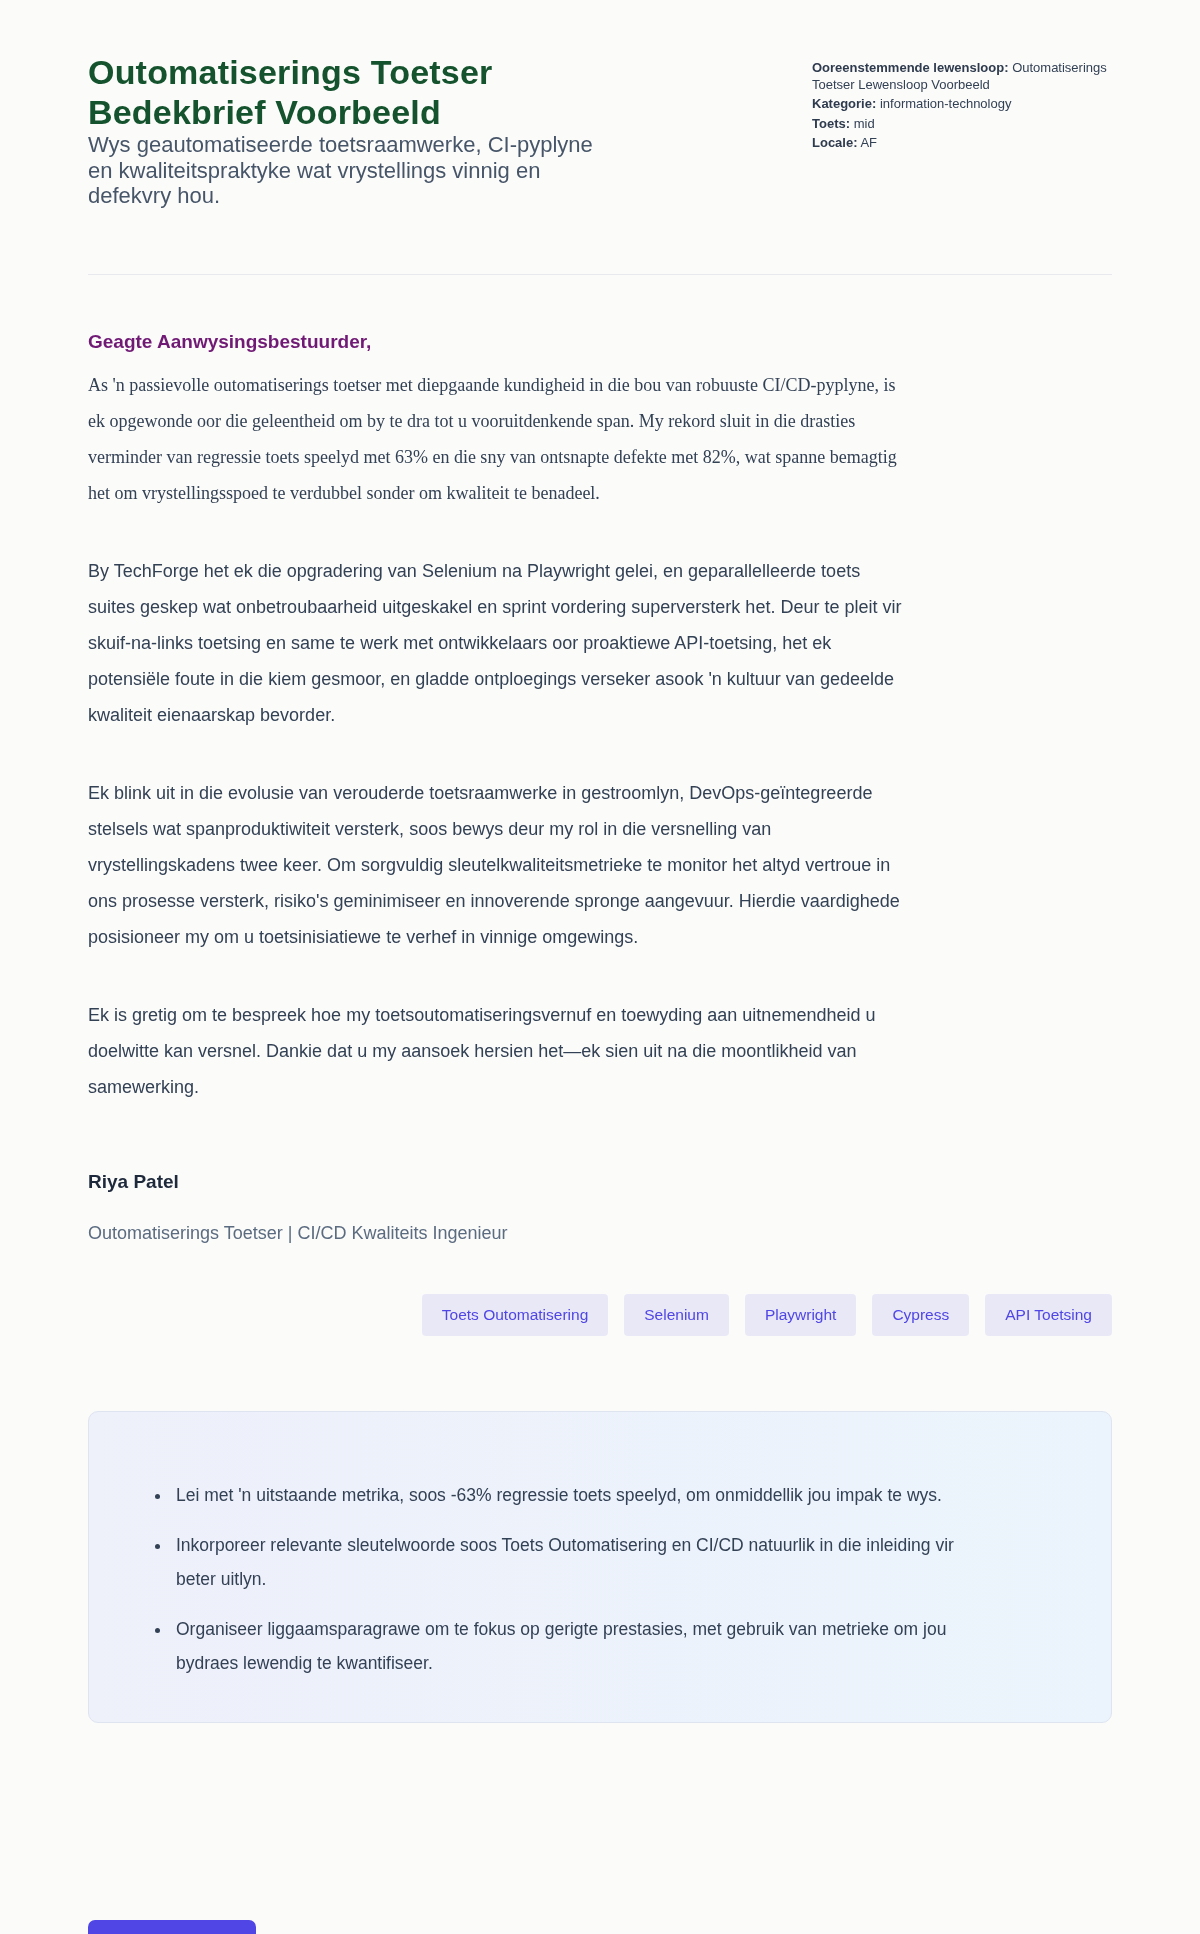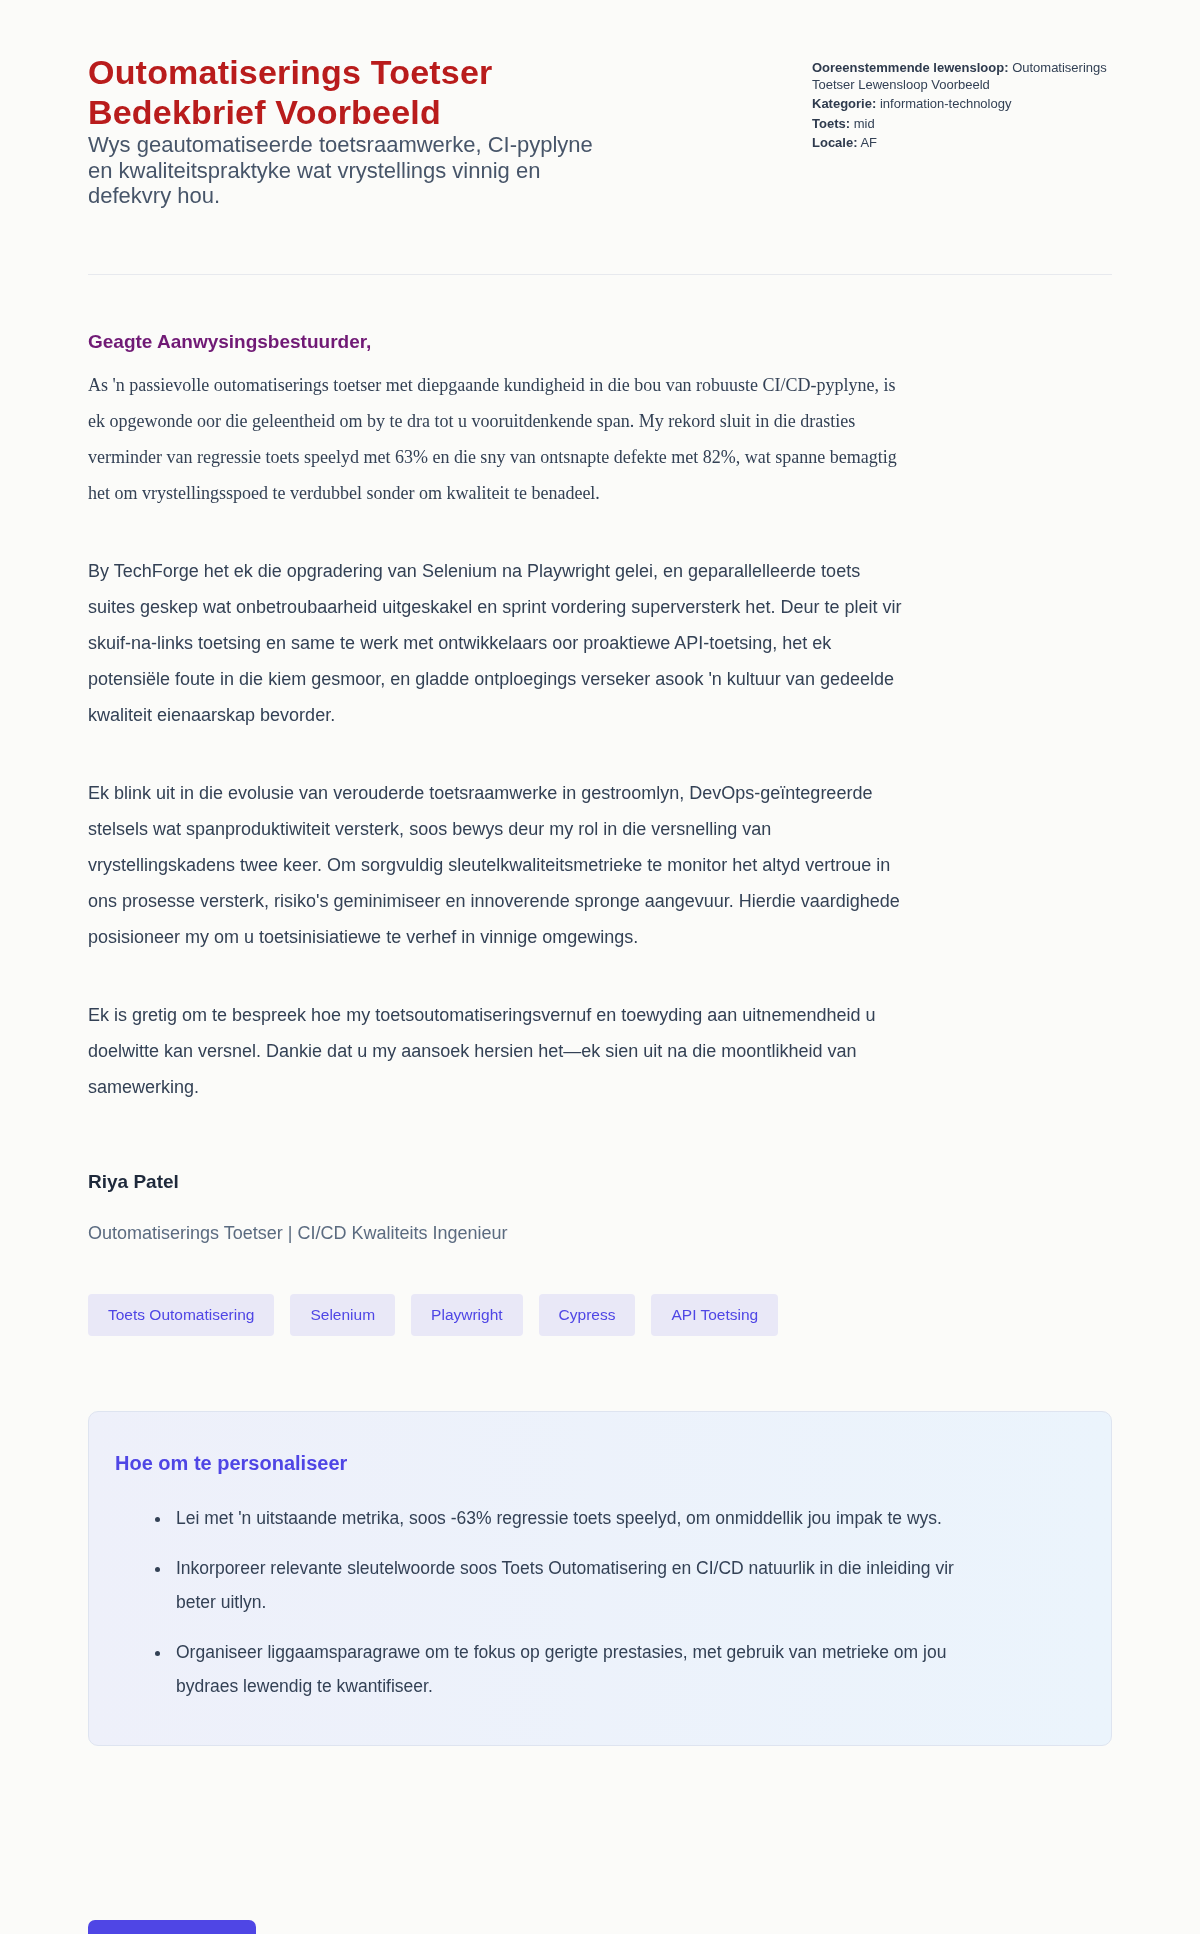--- a/index.html
+++ b/index.html
@@ -14,21 +14,21 @@
   }
   .container {
     width: 1024px;
     margin: 0 auto;
     padding-top: 52px;
   }
   
   .header { display: flex; justify-content: space-between; align-items: flex-start; }
   .title-block { width: 580px; }
   .doc-title {
-    color: #b91c1c;
+    color: #14532d;
     font-size: 34px;
     font-weight: bold;
     line-height: 1.18;
     letter-spacing: 0.2px;
   }
   .doc-subtitle {
     color: #475569;
     font-size: 22px;
     font-weight: normal;
     line-height: 1.15;
@@ -71,21 +71,21 @@
     font-size: 19px;
     font-weight: bold;
     color: #1e293b;
   }
   .sig-role {
     margin-top: 30px;
     font-size: 18px;
     color: #5b6b80;
   }
   
-  .tags { margin-top: 50px; display: flex; gap: 16px; }
+  .tags { margin-top: 50px; display: flex; gap: 16px; justify-content: flex-end; }
   .tag {
     background: #e9e8f7;
     color: #4f46e5;
     font-size: 15.5px;
     padding: 12px 20px;
     border-radius: 4px;
     white-space: nowrap;
     cursor: pointer;
   }
   
@@ -173,21 +173,20 @@
 
   <div class="tags">
     <span class="tag">Toets Outomatisering</span>
     <span class="tag">Selenium</span>
     <span class="tag">Playwright</span>
     <span class="tag">Cypress</span>
     <span class="tag">API Toetsing</span>
   </div>
 
   <div class="tips-box">
-    <div class="tips-title">Hoe om te personaliseer</div>
     <ul class="tips-list">
       <li>Lei met 'n uitstaande metrika, soos -63% regressie toets speelyd, om onmiddellik jou impak te wys.</li>
       <li>Inkorporeer relevante sleutelwoorde soos Toets Outomatisering en CI/CD natuurlik in die inleiding vir beter uitlyn.</li>
       <li>Organiseer liggaamsparagrawe om te fokus op gerigte prestasies, met gebruik van metrieke om jou bydraes lewendig te kwantifiseer.</li>
     </ul>
   </div>
 
 </div>
 
 <button class="cutoff-button"></button>

